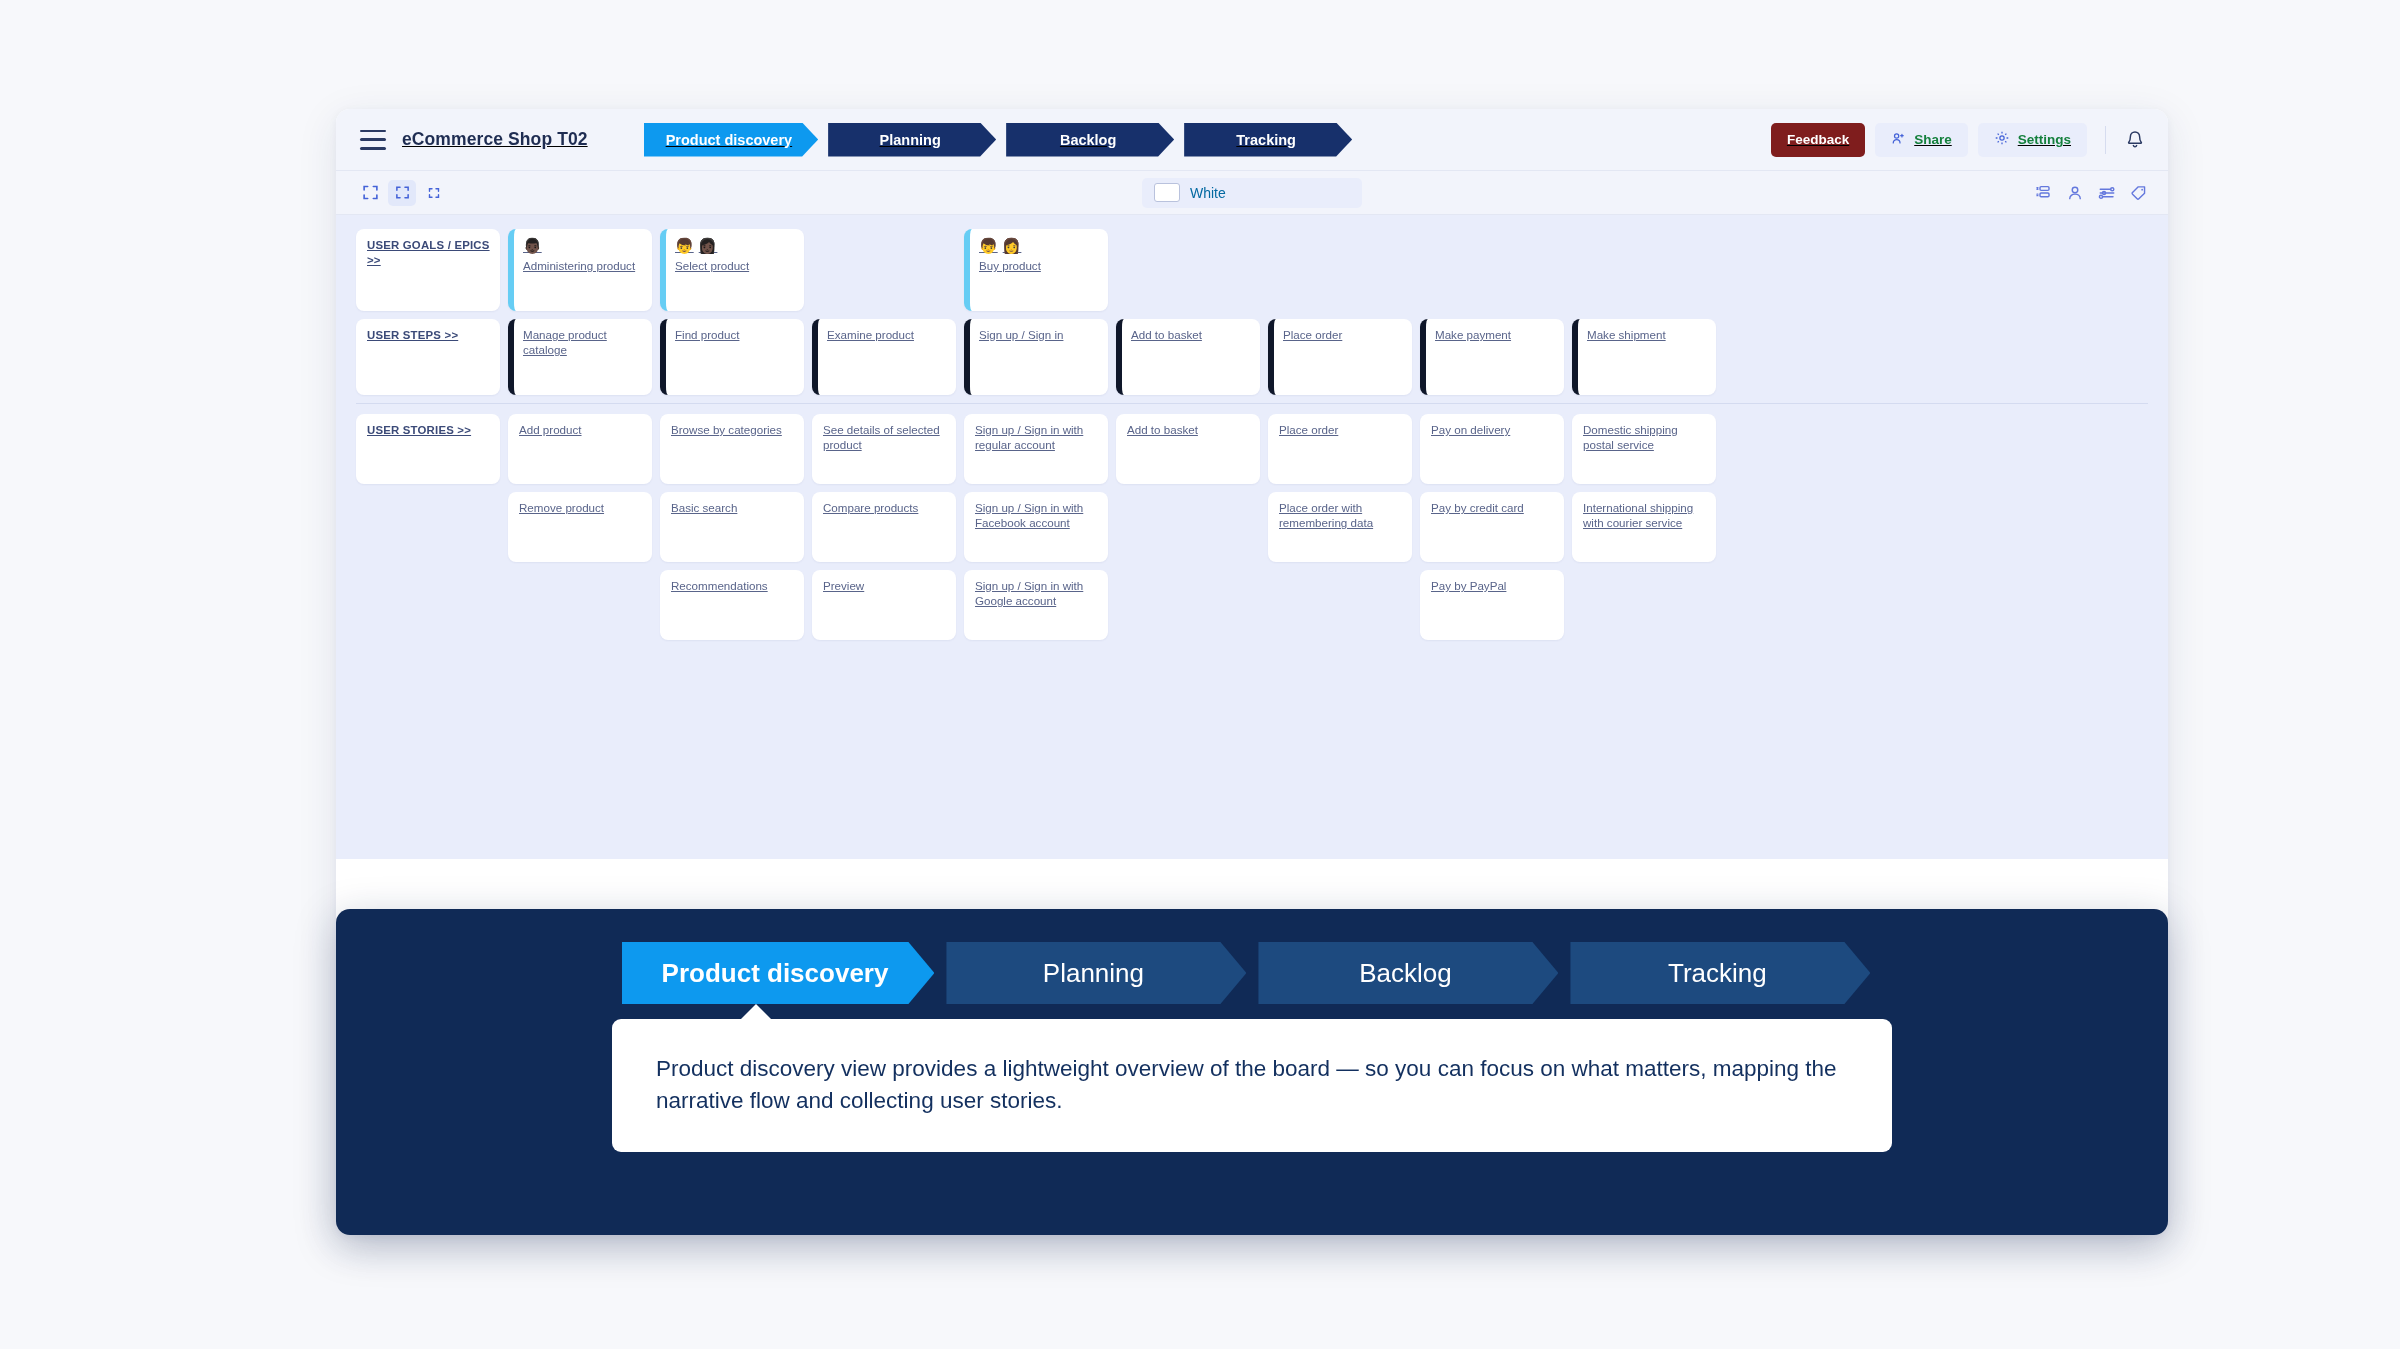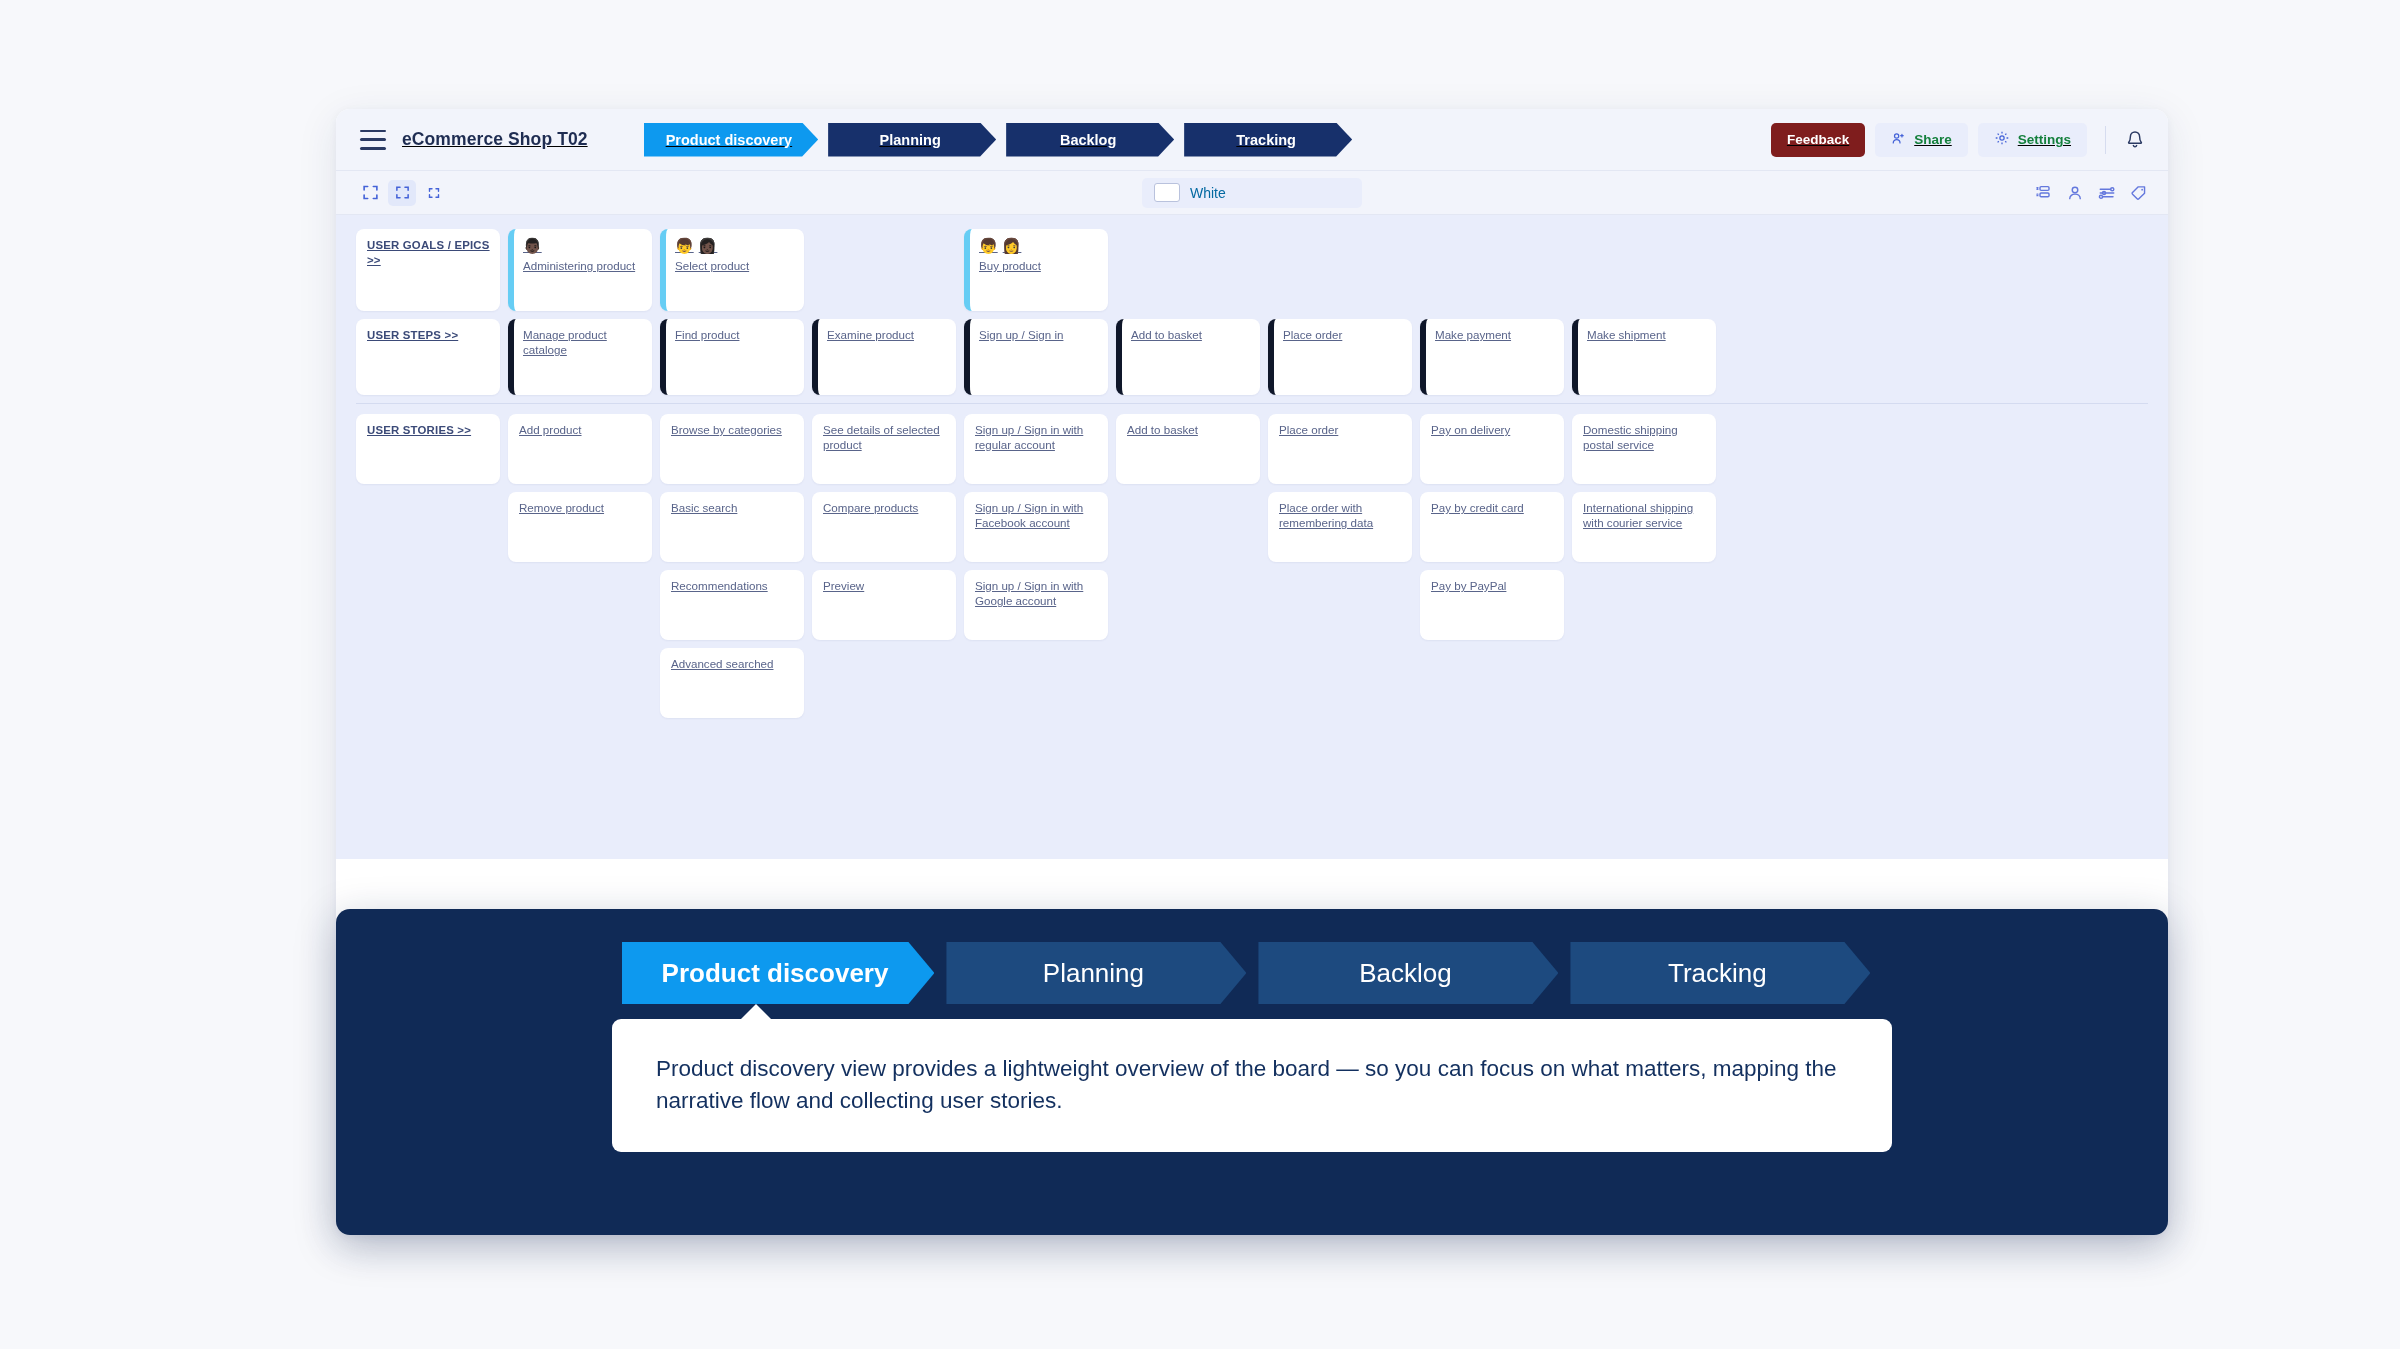--- a/index.html
+++ b/index.html
@@ -548,49 +548,20 @@
           <div class="card empty"></div>
         </div>
       <div class="cell">
           <div class="card">Pay by PayPal</div>
         </div>
       <div class="cell">
           <div class="card empty"></div>
         </div>
     </div>
 
-    <div class="row row-stories">
-      <div class="cell">
-          <div class="card empty"></div>
-        </div>
-      <div class="cell">
-          <div class="card empty"></div>
-        </div>
-      <div class="cell">
-          <div class="card">Advanced searched</div>
-        </div>
-      <div class="cell">
-          <div class="card empty"></div>
-        </div>
-      <div class="cell">
-          <div class="card empty"></div>
-        </div>
-      <div class="cell">
-          <div class="card empty"></div>
-        </div>
-      <div class="cell">
-          <div class="card empty"></div>
-        </div>
-      <div class="cell">
-          <div class="card empty"></div>
-        </div>
-      <div class="cell">
-          <div class="card empty"></div>
-        </div>
-    </div>
 
   </div>
 </div>
 
 <div class="overlay">
   <div class="overlay-steps">
     <div class="ostep active">
       <span>Product discovery</span>
     </div>
     <div class="ostep">

